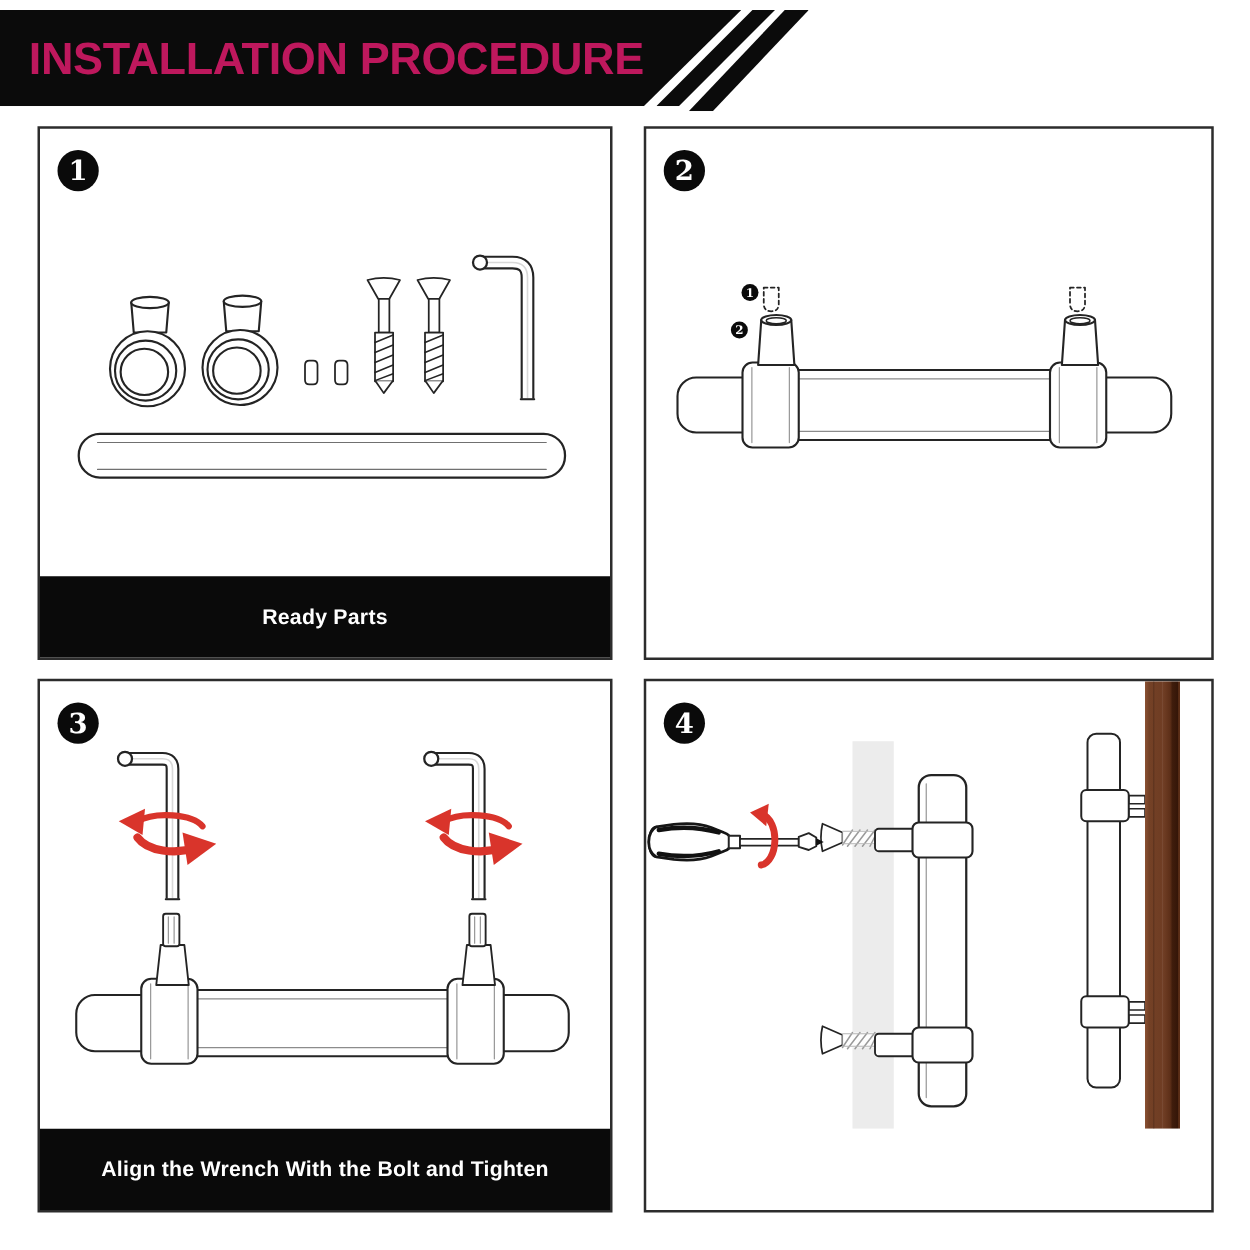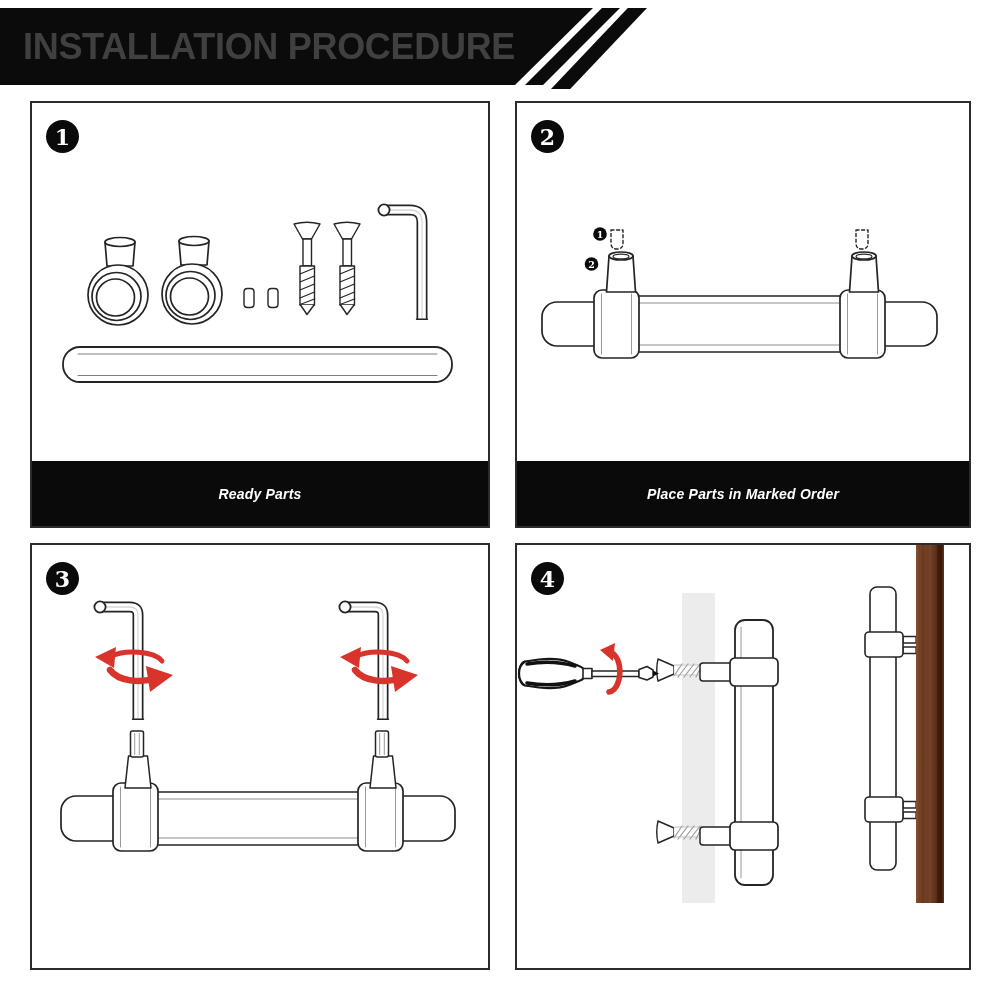--- a/index.html
+++ b/index.html
@@ -2,40 +2,40 @@
 <html><head>
 <meta charset="utf-8">
 <style>
   html,body{margin:0;padding:0;background:#ffffff;}
   body{width:1000px;height:1000px;position:relative;font-family:"Liberation Sans",sans-serif;overflow:hidden;}
 
   
   .hdr-bar{position:absolute;left:0;top:8px;width:593px;height:77px;background:#0b0b0b;
            clip-path:polygon(0 0,100% 0,calc(100% - 78px) 100%,0 100%);}
   .hdr-title{position:absolute;left:23px;top:8px;height:77px;display:flex;align-items:center;
-             color:#404040;font-size:36px;font-weight:bold;letter-spacing:-0.3px;white-space:nowrap;}
+             color:#be185d;font-size:36px;font-weight:bold;letter-spacing:-0.3px;white-space:nowrap;}
   .stripe-1{position:absolute;left:525px;top:8px;width:95px;height:77px;background:#0b0b0b;
             clip-path:polygon(81% 0,100% 0,19% 100%,0 100%);}
   .stripe-2{position:absolute;left:551px;top:8px;width:96px;height:81px;background:#0b0b0b;
             clip-path:polygon(80% 0,100% 0,20% 100%,0 100%);}
 
   
   .panel{position:absolute;background:#fff;border:2px solid #2c2c2c;box-sizing:border-box;}
   #p1{left:30px;top:101px;width:460px;height:427px;}
   #p2{left:515px;top:101px;width:456px;height:427px;}
   #p3{left:30px;top:543px;width:460px;height:427px;}
   #p4{left:515px;top:543px;width:456px;height:427px;}
 
   .badge{position:absolute;left:14px;top:17px;width:33px;height:33px;border-radius:50%;
          background:#0a0a0a;color:#fff;font-family:"DejaVu Serif",serif;font-weight:bold;
          font-size:22px;display:flex;align-items:center;justify-content:center;z-index:3;}
 
   .caption{position:absolute;left:0;right:0;bottom:0;height:65px;background:#0a0a0a;color:#fff;
            display:flex;flex-direction:column;align-items:center;justify-content:center;
-           font-size:14px;font-weight:bold;letter-spacing:0.2px;line-height:24px;font-style:italic;}
+           font-size:17px;font-weight:bold;letter-spacing:0.2px;line-height:24px;}
   .caption-line{white-space:nowrap;}
 
   .art{position:absolute;left:0;top:0;width:100%;height:358px;display:block;}
   svg{display:block;}
 </style>
 </head>
 <body>
 
 <div class="hdr-bar"></div>
 <div class="stripe-1"></div>
@@ -131,24 +131,20 @@
       <path d="M94,127 h12 v13 q0,6 -6,6 q-6,0 -6,-6 z" fill="#fff"></path>
       <path d="M339,127 h12 v13 q0,6 -6,6 q-6,0 -6,-6 z" fill="#fff"></path>
     </g>
     <g stroke="none">
       <circle cx="83" cy="131" r="6.8" fill="#0a0a0a"></circle>
       <text x="83" y="134.6" text-anchor="middle" font-size="9.5" font-weight="bold" font-family="DejaVu Serif,serif" fill="#ffffff">1</text>
       <circle cx="74.5" cy="161" r="6.8" fill="#0a0a0a"></circle>
       <text x="74.5" y="164.6" text-anchor="middle" font-size="9.5" font-weight="bold" font-family="DejaVu Serif,serif" fill="#ffffff">2</text>
     </g>
   </svg>
-  <div class="caption">
-    <div class="caption-line">Place Parts in Marked Order</div>
-    <div class="caption-line"></div>
-  </div>
 </div>
 
 <div class="panel" id="p3">
   <div class="badge">3</div>
   <svg class="art" viewBox="0 0 456 358" fill="none" stroke="#242424" stroke-width="1.7" stroke-linejoin="round" stroke-linecap="round">
     <g>
       <rect x="29" y="251" width="80" height="45" rx="15" fill="#fff"></rect>
       <rect x="343" y="251" width="80" height="45" rx="15" fill="#fff"></rect>
       <rect x="104" y="247" width="245" height="53" rx="4" fill="#fff"></rect>
       <path d="M116,254 H338" stroke="#8c8c8c" stroke-width="1"></path>
@@ -191,20 +187,24 @@
       <path d="M78,125 C 86,136 108,139 126,133" stroke-width="6.5"></path>
       <polygon points="141,130 114,121 118,147" fill="#d9342b" stroke="none"></polygon>
     </g>
     <g stroke="#d9342b" transform="translate(245,0)">
       <path d="M130,116 C 122,106 92,104 78,112" stroke-width="5"></path>
       <polygon points="63,112 84,102 82,123" fill="#d9342b" stroke="none"></polygon>
       <path d="M78,125 C 86,136 108,139 126,133" stroke-width="6.5"></path>
       <polygon points="141,130 114,121 118,147" fill="#d9342b" stroke="none"></polygon>
     </g>
   </svg>
+  <div class="caption">
+    <div class="caption-line">Align the Wrench With the Bolt and Tighten</div>
+    <div class="caption-line"></div>
+  </div>
 </div>
 
 <div class="panel" id="p4">
   <div class="badge">4</div>
   <svg class="art" viewBox="0 0 452 358" fill="none" stroke="#242424" stroke-width="1.7" stroke-linejoin="round" stroke-linecap="round">
     <defs>
       <linearGradient id="wood" x1="0" y1="0" x2="1" y2="0">
         <stop offset="0" stop-color="#8a5133"></stop>
         <stop offset="0.12" stop-color="#744126"></stop>
         <stop offset="0.55" stop-color="#6e3c23"></stop>

